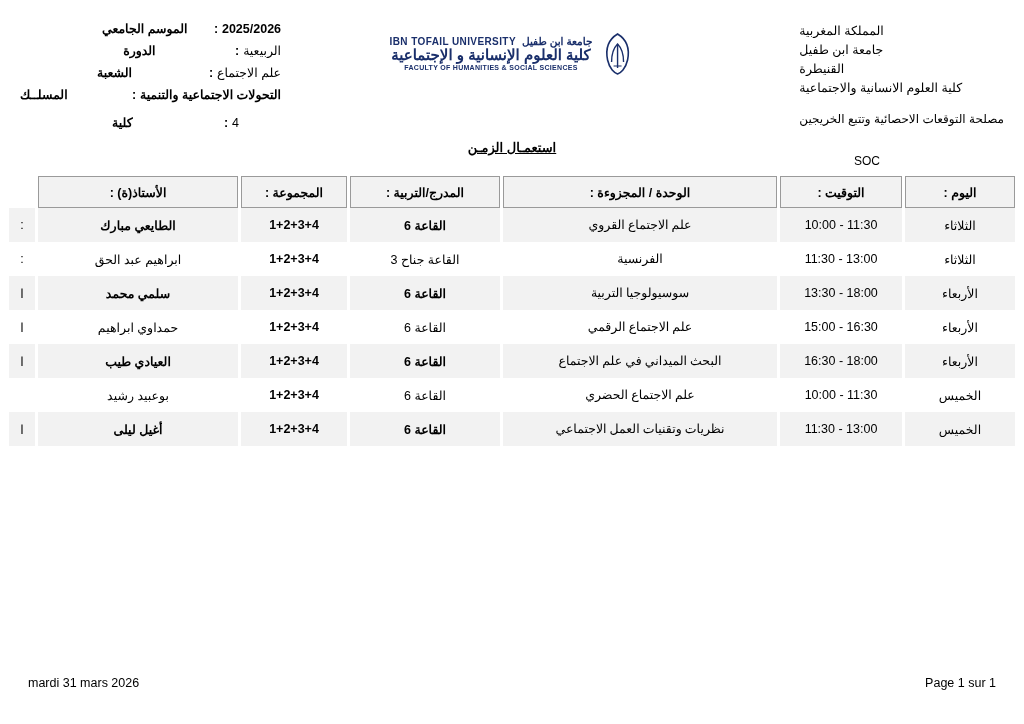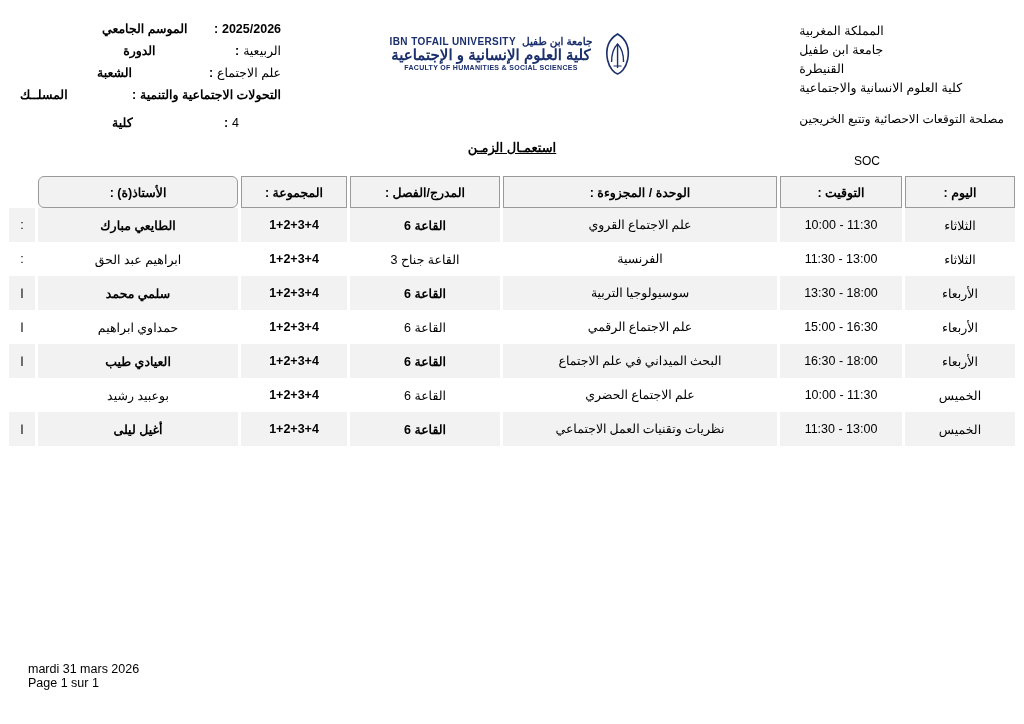--- a/index.html
+++ b/index.html
@@ -189,35 +189,34 @@
   td.c-group { width: 92px; font-weight: bold; direction: ltr; }
   td.c-prof { width: 186px; }
   td.c-mark { width: 14px; font-size: 11px; text-align: right; padding-left: 0; padding-right: 2px; }
 
   td.bold { font-weight: bold; }
 
   th.h-day { width: 96px; }
   th.h-time { width: 108px; margin-top: 7px; }
   th.h-room { width: 136px; }
   th.h-group { width: 92px; }
-  th.h-prof { width: 186px; border-radius: 6px; }
+  th.h-prof { width: 186px; }
   th.h-mark { width: 14px; border: none !important; background: transparent !important; }
 
   
   .footer {
     position: absolute;
     bottom: 48px;
     left: 0;
     right: 0;
     padding: 0 28px;
     display: flex;
     justify-content: space-between;
     direction: ltr;
     font-size: 12.5px;
-    flex-direction: column;
   }
 </style>
 </head>
 <body>
 
 <div class="page">
 
   <div class="header">
 
     <div class="hdr-right">
@@ -279,21 +278,21 @@
     <div class="soc-label">SOC</div>
   </div>
 
   <div class="tbl-wrap">
     <table class="sched">
       <thead>
         <tr>
           <th class="h-day">اليوم :</th>
           <th class="h-time">التوقيت :</th>
           <th>الوحدة / المجزوءة :</th>
-          <th class="h-room">المدرج/الفصل :</th>
+          <th class="h-room">المدرج/التربية :</th>
           <th class="h-group">المجموعة :</th>
           <th class="h-prof">الأستاذ(ة) :</th>
           <th class="h-mark"></th>
         </tr>
       </thead>
       <tbody>
 
         <tr class="row-alt">
           <td class="c-day">الثلاثاء</td>
           <td class="c-time">10:00 - 11:30</td>

